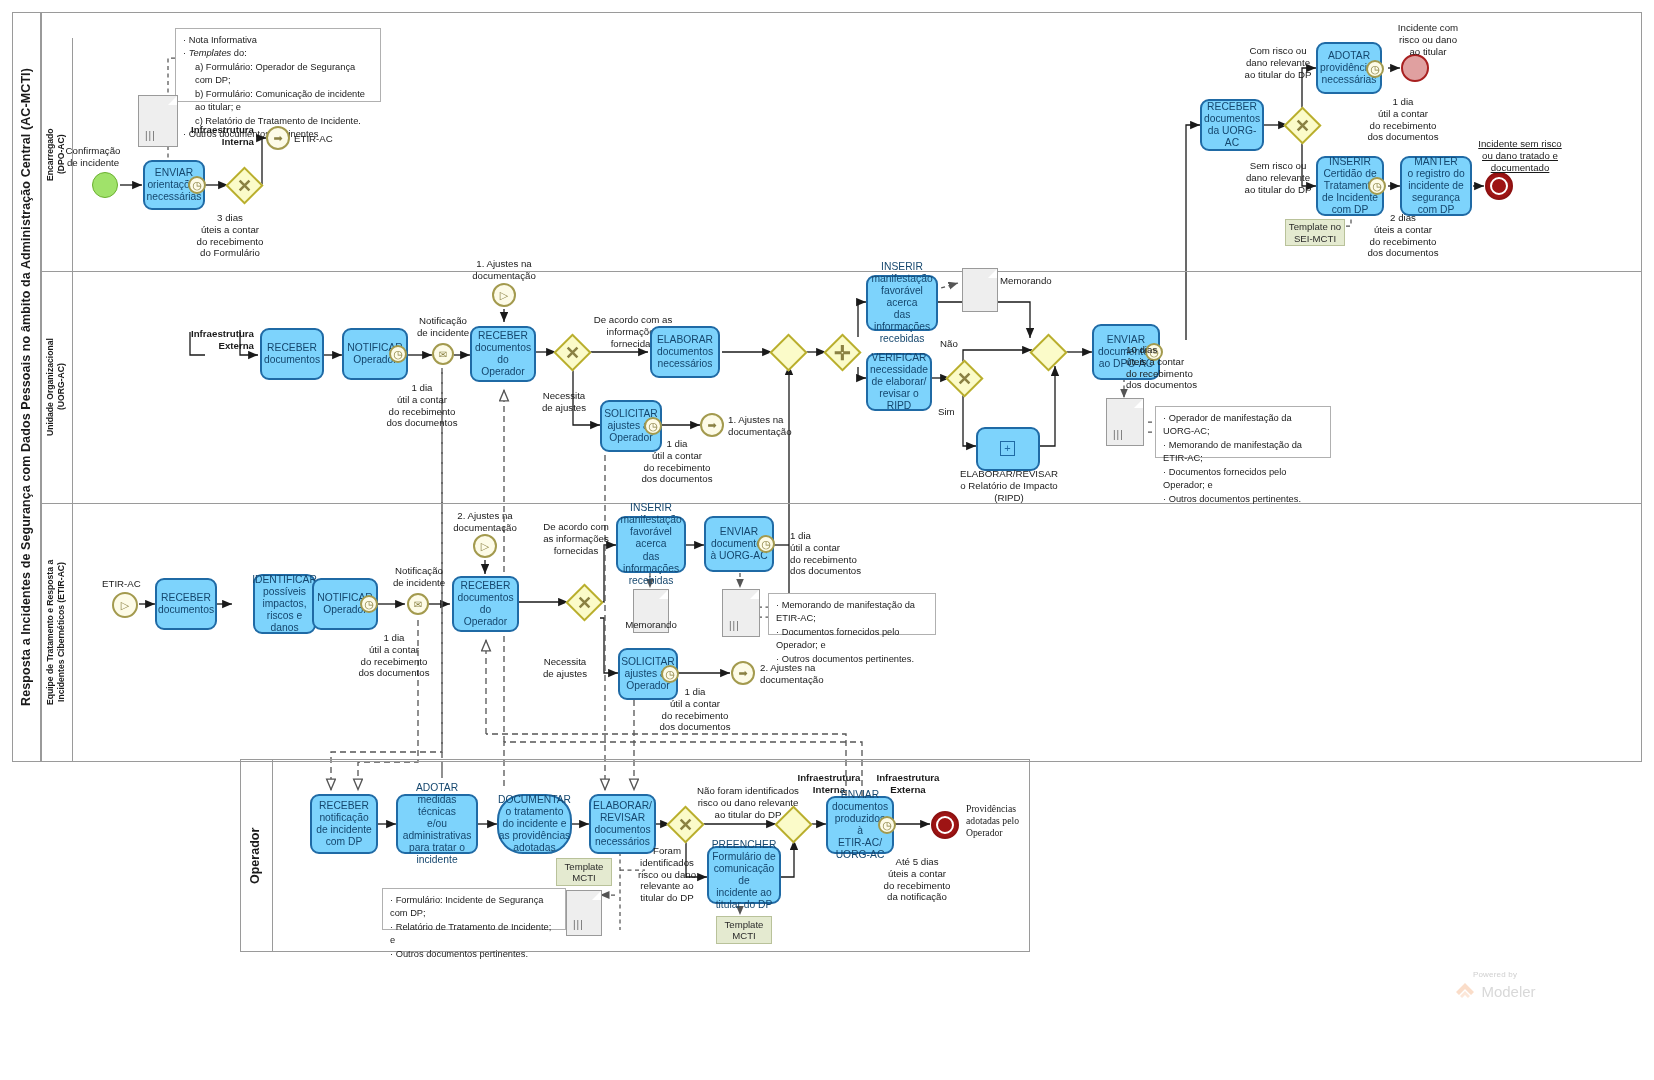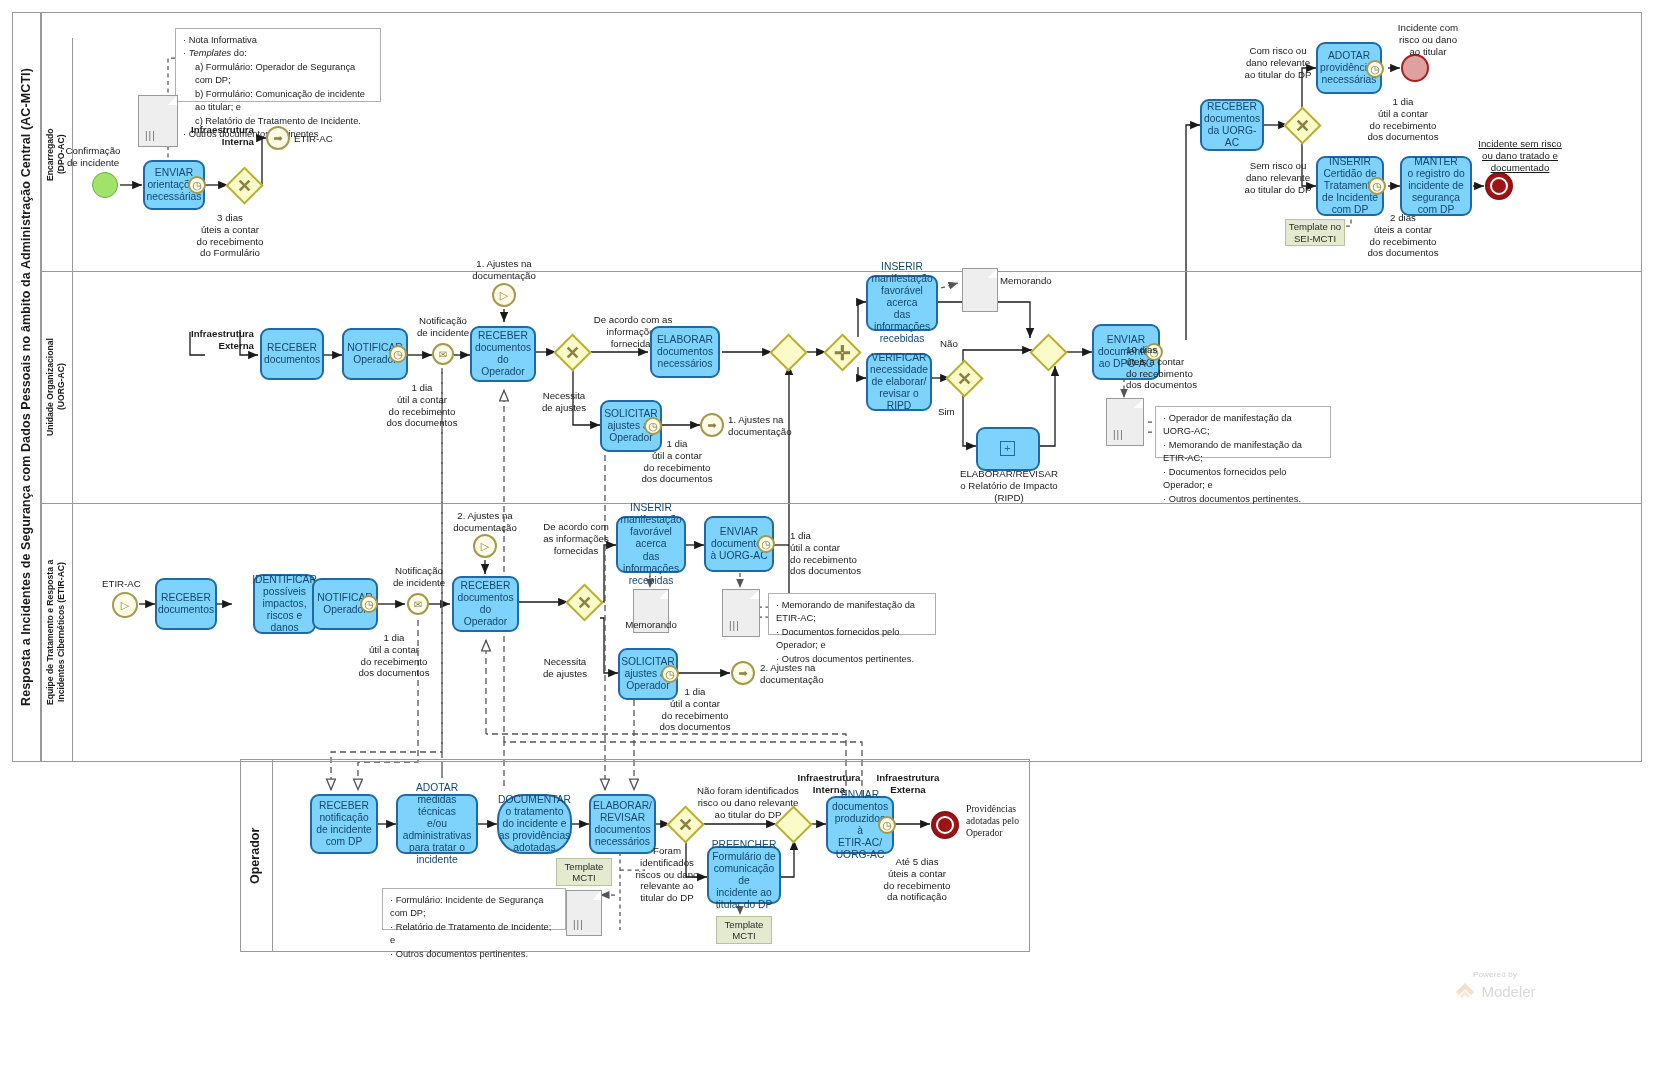--- a/index.html
+++ b/index.html
@@ -559,21 +559,21 @@
   <div class="abs gw-wrap" style="left:669px;top:808px;width:33px;height:33px;">
     <div class="gw" style="width:23px;height:23px;"></div>
   </div>
   <div class="abs" style="left:669px;top:808px;width:33px;height:33px;display:flex;align-items:center;justify-content:center;font-size:18px;font-weight:bold;color:#8a8143;">✕</div>
 
   <div class="abs lbl c" style="left:683px;top:785px;width:130px;white-space:pre-line;">Não foram identificados
 risco ou dano relevante
 ao titular do DP</div>
   <div class="abs lbl c" style="left:628px;top:845px;width:78px;white-space:pre-line;">Foram
 identificados
-riscos ou dano
+risco ou dano
 relevante ao
 titular do DP</div>
 
   <div class="abs task" style="left:707px;top:846px;width:74px;height:58px;white-space:pre-line;">PREENCHER
 Formulário de
 comunicação de
 incidente ao
 titular do DP</div>
   <div class="abs tmpl" style="left:716px;top:916px;width:56px;height:28px;white-space:pre-line;">Template
 MCTI</div>

